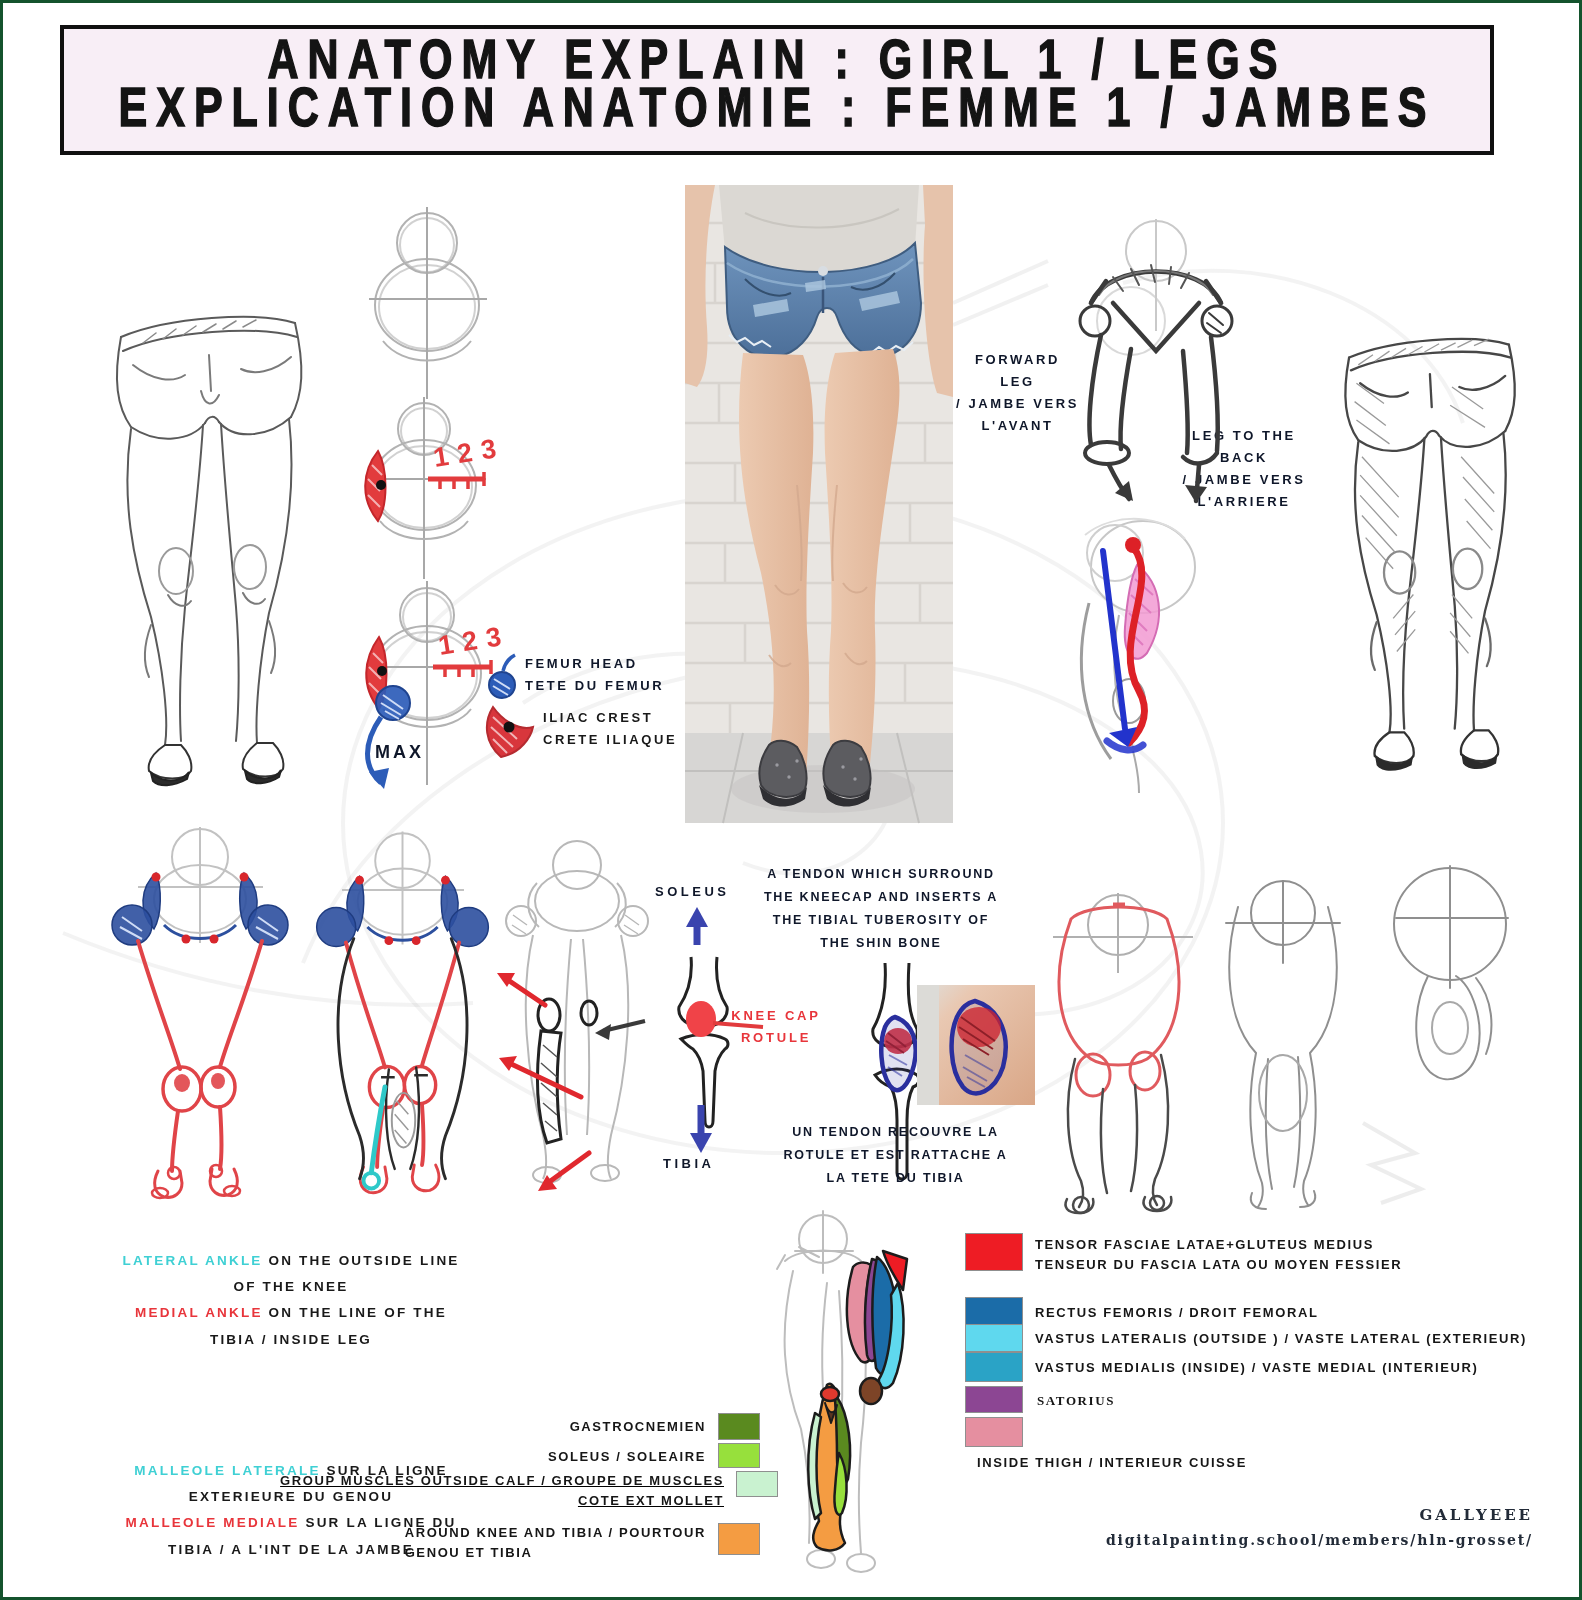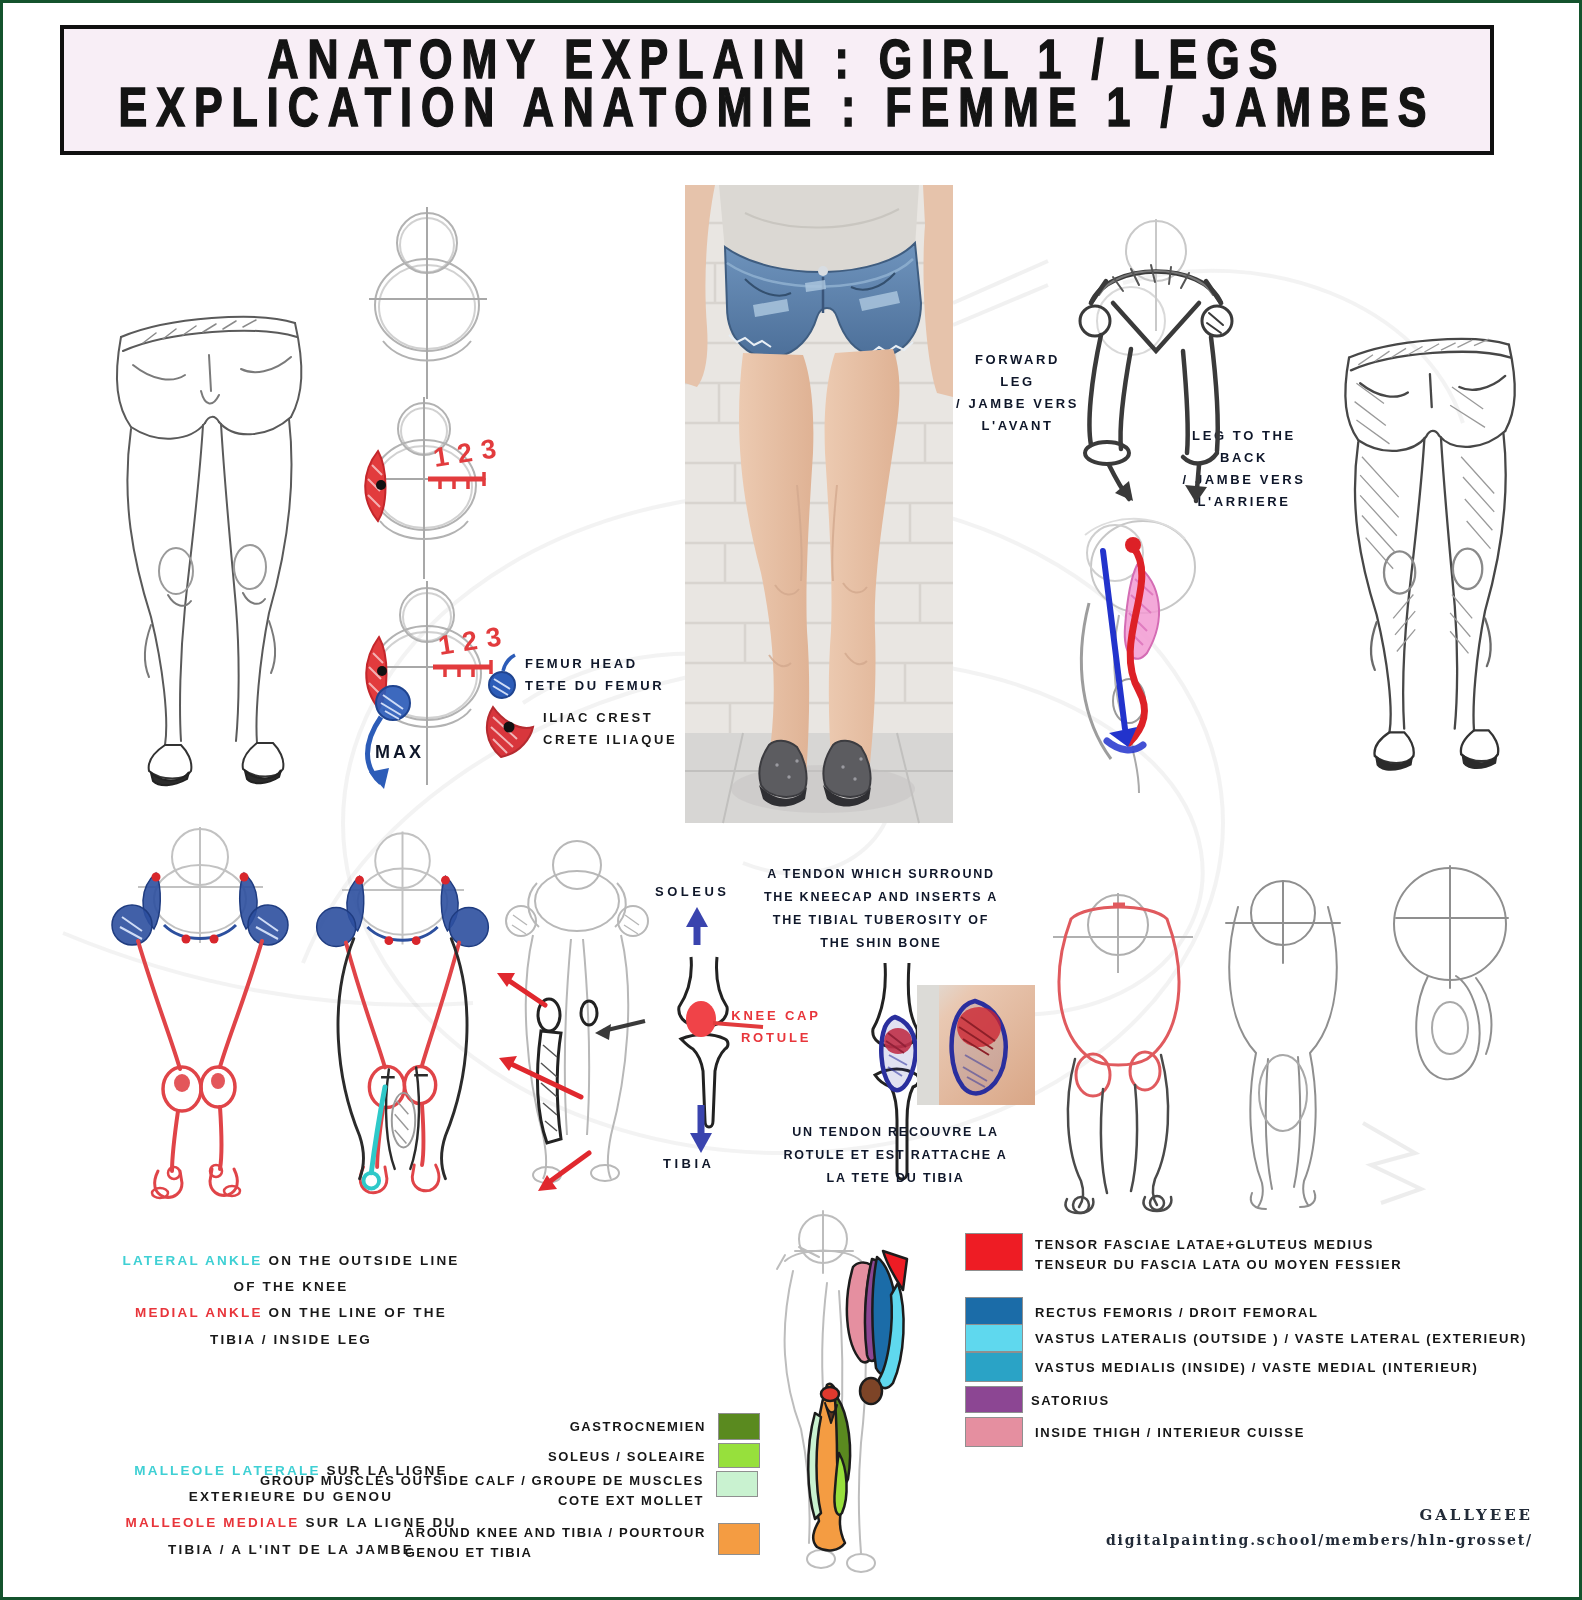--- a/index.html
+++ b/index.html
@@ -558,36 +558,36 @@
   <div class="lg-row" style="left:962px;top:1321px;">
     <div class="swatch" style="width: 58px; height: 28px; background: rgb(95, 216, 238);"></div>
     <div class="lg-label" style="margin-left:12px;margin-top:5px;">VASTUS LATERALIS (OUTSIDE ) / VASTE LATERAL (EXTERIEUR)</div>
   </div>
   <div class="lg-row" style="left:962px;top:1349px;">
     <div class="swatch" style="width: 58px; height: 30px; background: rgb(42, 163, 198);"></div>
     <div class="lg-label" style="margin-left:12px;margin-top:6px;">VASTUS MEDIALIS (INSIDE) / VASTE MEDIAL (INTERIEUR)</div>
   </div>
   <div class="lg-row" style="left:962px;top:1383px;">
     <div class="swatch" style="width: 58px; height: 27px; background: rgb(140, 70, 147);"></div>
-    <div class="lg-label" style="margin-left:8px;margin-top:5px;">SATORIUS</div>
-  </div>
-  <div class="lg-row" style="left:962px;top:1414px;">
+    <div class="lg-label" style="margin-left:14px;margin-top:5px;font-family:Liberation Serif, serif;">SATORIUS</div>
+  </div>
+  <div class="lg-row" style="left:962px;top:1414px;flex-direction:column;">
     <div class="swatch" style="width: 58px; height: 30px; background: rgb(229, 143, 160);"></div>
     <div class="lg-label" style="margin-left:12px;margin-top:6px;">INSIDE THIGH / INTERIEUR CUISSE</div>
   </div>
 
   <div class="lg-row lg-left" style="left:295px;top:1410px;width:462px;">
     <div class="lg-label" style="margin-right:12px;margin-top:4px;">GASTROCNEMIEN</div>
     <div class="swatch" style="width: 42px; height: 27px; background: rgb(90, 138, 31);"></div>
   </div>
   <div class="lg-row lg-left" style="left:295px;top:1440px;width:462px;align-items:center;">
     <div class="lg-label" style="margin-right:12px;margin-top:3px;">SOLEUS / SOLEAIRE</div>
     <div class="swatch" style="width: 42px; height: 25px; background: rgb(151, 224, 60);"></div>
   </div>
-  <div class="lg-row lg-left" style="left:248px;top:1466px;width:507px;">
+  <div class="lg-row lg-left" style="left:268px;top:1466px;width:507px;text-decoration:underline;">
     <div class="lg-label" style="margin-right:12px;margin-top:2px;text-align:right;">GROUP MUSCLES OUTSIDE CALF / GROUPE DE MUSCLES
 COTE EXT MOLLET</div>
     <div class="swatch" style="width: 42px; height: 26px; margin-top: 2px; background: rgb(201, 242, 208);"></div>
   </div>
   <div class="lg-row lg-left" style="left:295px;top:1518px;width:462px;">
     <div class="lg-label" style="margin-right:12px;margin-top:2px;text-align:left;">AROUND KNEE AND TIBIA / POURTOUR
 GENOU ET TIBIA</div>
     <div class="swatch" style="width: 42px; height: 32px; margin-top: 2px; background: rgb(244, 156, 66);"></div>
   </div>
 

